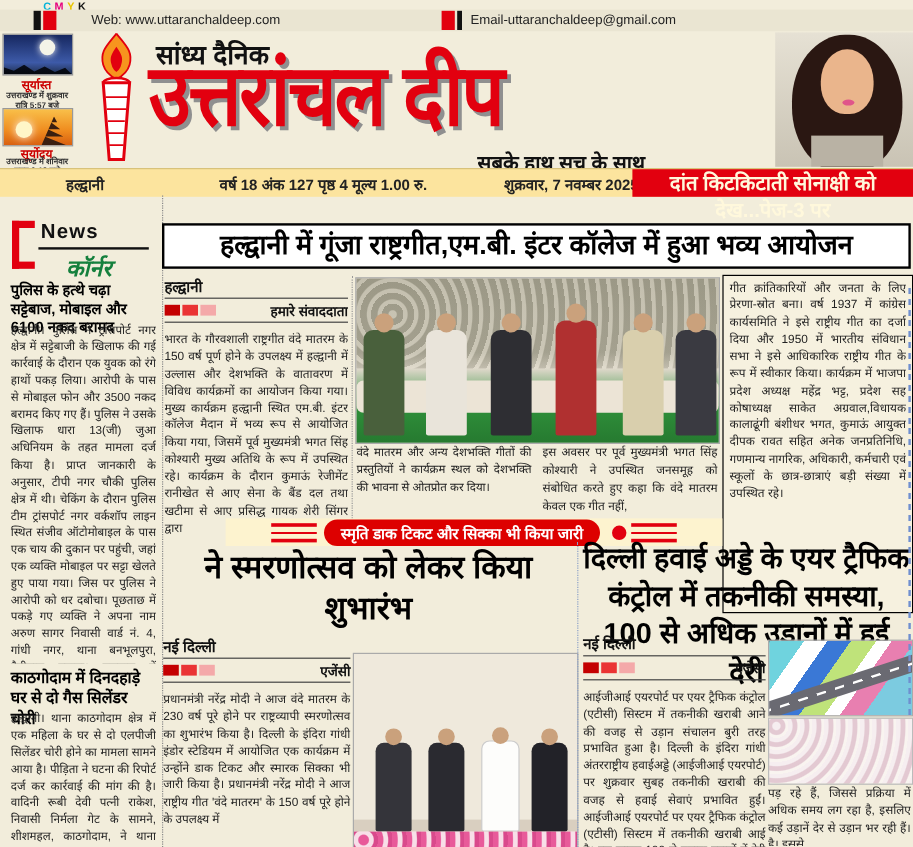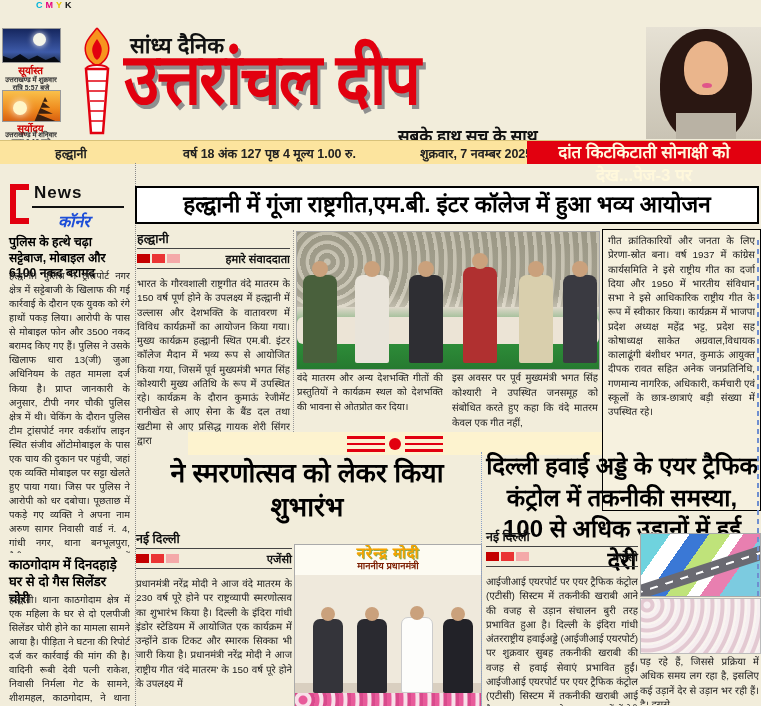--- a/index.html
+++ b/index.html
@@ -45,21 +45,21 @@
   .datebar .it{position:absolute;top:4px;font-size:12.5px;font-weight:bold;color:#222;}
   .city{left:55px}.issue{left:183px}.ddate{left:420px}
   .promo{position:absolute;left:527px;top:0;width:234px;height:23px;background:#e2000f;color:#fff8dc;
          font-size:17px;font-weight:bold;text-align:center;line-height:23px;}
 
   
   .leftcol{position:absolute;left:4px;top:163px;width:131px;height:543px;border-right:1px dotted #8a8a8a;}
   .bracket{position:absolute;left:6px;top:21px;width:13px;height:28px;border-left:6px solid #e2000f;border-top:6px solid #e2000f;border-bottom:6px solid #e2000f;}
   .newsen{position:absolute;left:30px;top:20px;font-size:17px;font-weight:bold;letter-spacing:1px;color:#111;}
   .newsul{position:absolute;left:28px;top:43px;width:92px;height:2px;background:#111;}
-  .newshi{position:absolute;left:20px;top:47px;width:100px;text-align:center;font-size:16px;font-weight:bold;font-style:italic;color:#1d4ed8;}
+  .newshi{position:absolute;left:20px;top:47px;width:100px;text-align:center;font-size:19px;font-weight:bold;font-style:italic;color:#15803d;}
   .shead{position:absolute;left:5px;width:121px;font-size:12.3px;font-weight:bold;line-height:1.28;color:#000;}
   .sh1{top:72px}.sh2{top:394px;font-size:13.2px}
   .sbody{position:absolute;left:5px;width:121px;font-size:9.7px;line-height:1.45;text-align:justify;color:#222;overflow:hidden;}
   .sb1{top:106px;height:284px}.sb2{top:430px;height:112px}
 
   
   .a1-headbox{position:absolute;left:135px;top:186px;width:620px;height:34px;border:2px solid #000;background:#fff;
               font-size:22.5px;font-weight:bold;text-align:center;line-height:34px;color:#000;white-space:nowrap;overflow:hidden;}
   .dateline{font-size:12.5px;font-weight:bold;border-bottom:1px solid #444;padding-bottom:1px;color:#111;}
   .bylinerow{display:flex;align-items:center;border-bottom:1px solid #444;padding:2px 0;margin-bottom:8px;}
@@ -122,20 +122,28 @@
   .edgeblue{position:absolute;left:757px;top:240px;width:2px;height:360px;background:repeating-linear-gradient(#6f8fd0 0 5px,transparent 5px 9px);}
 </style>
 </head>
 <body>
 
 <div id="page">
 
   <div class="cmyk">
     <span class="c">C</span><span class="m">M</span><span class="y">Y</span><span class="k">K</span>
   </div>
+  <div class="topstrip">
+    <span class="blk b1"></span>
+    <span class="blk r1"></span>
+    <span class="txt web">Web: www.uttaranchaldeep.com</span>
+    <span class="blk r2"></span>
+    <span class="blk b2"></span>
+    <span class="txt email">Email-uttaranchaldeep@gmail.com</span>
+  </div>
 
   <div class="thumb sunset">
       <i class="moon"></i>
       <i class="trees"></i>
     </div>
   <div class="tlabel ts1">सूर्यास्त</div>
   <div class="tline tl1">उत्तराखण्ड में शुक्रवार</div>
   <div class="tline tl2">रात्रि 5:57 बजे</div>
   <div class="thumb sunrise">
       <i class="sun"></i>
@@ -221,20 +229,21 @@
   </div>
   <div class="caption">वंदे मातरम और अन्य देशभक्ति गीतों की प्रस्तुतियों ने कार्यक्रम स्थल को देशभक्ति की भावना से ओतप्रोत कर दिया।</div>
   <div class="a1col2">इस अवसर पर पूर्व मुख्यमंत्री भगत सिंह कोश्यारी ने उपस्थित जनसमूह को संबोधित करते हुए कहा कि वंदे मातरम केवल एक गीत नहीं,</div>
   <div class="a1col4">
     <div class="btext">गीत क्रांतिकारियों और जनता के लिए प्रेरणा-स्रोत बना। वर्ष 1937 में कांग्रेस कार्यसमिति ने इसे राष्ट्रीय गीत का दर्जा दिया और 1950 में भारतीय संविधान सभा ने इसे आधिकारिक राष्ट्रीय गीत के रूप में स्वीकार किया। कार्यक्रम में भाजपा प्रदेश अध्यक्ष महेंद्र भट्ट, प्रदेश सह कोषाध्यक्ष साकेत अग्रवाल,विधायक कालाढूंगी बंशीधर भगत, कुमाऊं आयुक्त दीपक रावत सहित अनेक जनप्रतिनिधि, गणमान्य नागरिक, अधिकारी, कर्मचारी एवं स्कूलों के छात्र-छात्राएं बड़ी संख्या में उपस्थित रहे।</div>
   </div>
   <div class="btext abs" style="left:452px;top:438px;width:0;height:0;overflow:hidden;">बल्कि भारत माता के सम्मान, स्वाभिमान और राष्ट्रभक्ति का शाश्वत मंत्र है। इस गीत ने आजादी के आंदोलन के दौरान करोड़ों भारतीयों के भीतर अदम्य साहस और एकता की भावना का संचार किया। उन्होंने कहा कि वंदे मातरम के 150 वर्ष पूरे होना मातृभूमि के प्रति सम्मान, कर्तव्य और जिम्मेदारी को पुनः स्मरण करने का अवसर है। उल्लेखनीय है कि वंदे मातरम की रचना वर्ष 1875 में महान साहित्यकार बंकिमचंद्र चट्टोपाध्याय द्वारा की गई थी। यह गीत उनकी प्रसिद्ध कृति 'आनंदमठ' का हिस्सा है। स्वतंत्रता संग्राम के दौरान यह</div>
 
   <div class="stampbanner">
     <span class="redlines"></span>
+    <span class="pill">स्मृति डाक टिकट और सिक्का भी किया जारी</span>
     <span class="reddot"></span>
     <span class="redlines"></span>
   </div>
 
   <div class="a2head">
     <div>ने स्मरणोत्सव को लेकर किया शुभारंभ</div>
   </div>
   <div class="a2col">
     <div class="dateline">नई दिल्ली</div>
     <div class="bylinerow">
@@ -242,24 +251,20 @@
       <span class="rb rb2"></span>
       <span class="rb rb3"></span>
       <span class="byname">एजेंसी</span>
     </div>
     <div class="btext">
       <span>प्रधानमंत्री नरेंद्र मोदी ने आज वंदे मातरम के 230 वर्ष पूरे होने पर राष्ट्रव्यापी स्मरणोत्सव का शुभारंभ किया है। दिल्ली के इंदिरा गांधी इंडोर स्टेडियम में आयोजित एक कार्यक्रम में उन्होंने डाक टिकट और स्मारक सिक्का भी जारी किया है।</span>
       <span class="indent">प्रधानमंत्री नरेंद्र मोदी ने आज राष्ट्रीय गीत 'वंदे मातरम' के 150 वर्ष पूरे होने के उपलक्ष्य में</span>
     </div>
   </div>
   <div class="photo2">
-    <div class="p2banner">
-      <span class="pmname">नरेन्द्र मोदी</span>
-      <span class="pmtitle">माननीय प्रधानमंत्री</span>
-    </div>
     <i class="stagefloor"></i>
     <div class="fig f1">
         <i class="hd"></i>
       </div>
     <div class="fig f2">
         <i class="hd"></i>
       </div>
     <div class="fig f3">
         <i class="hd"></i>
       </div>

